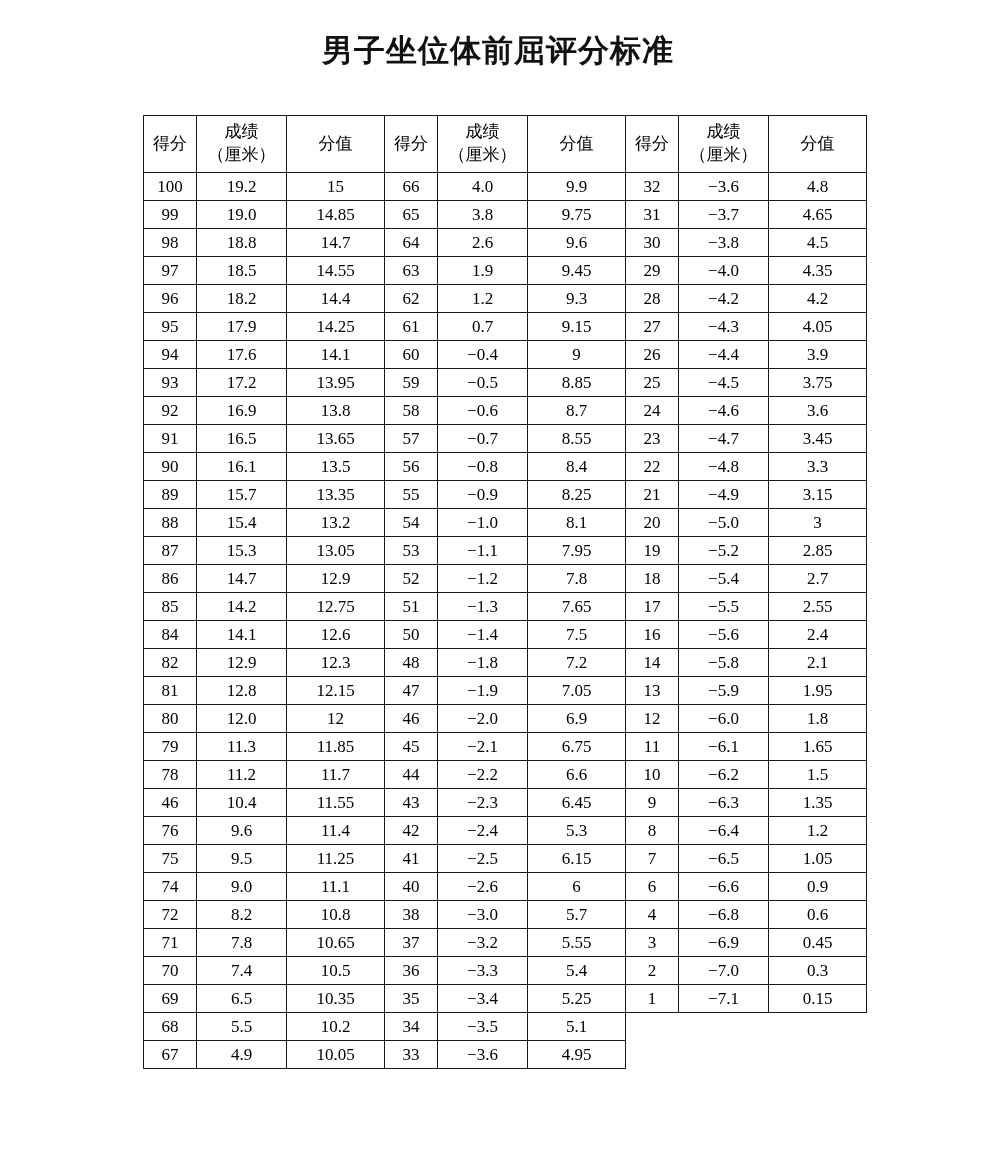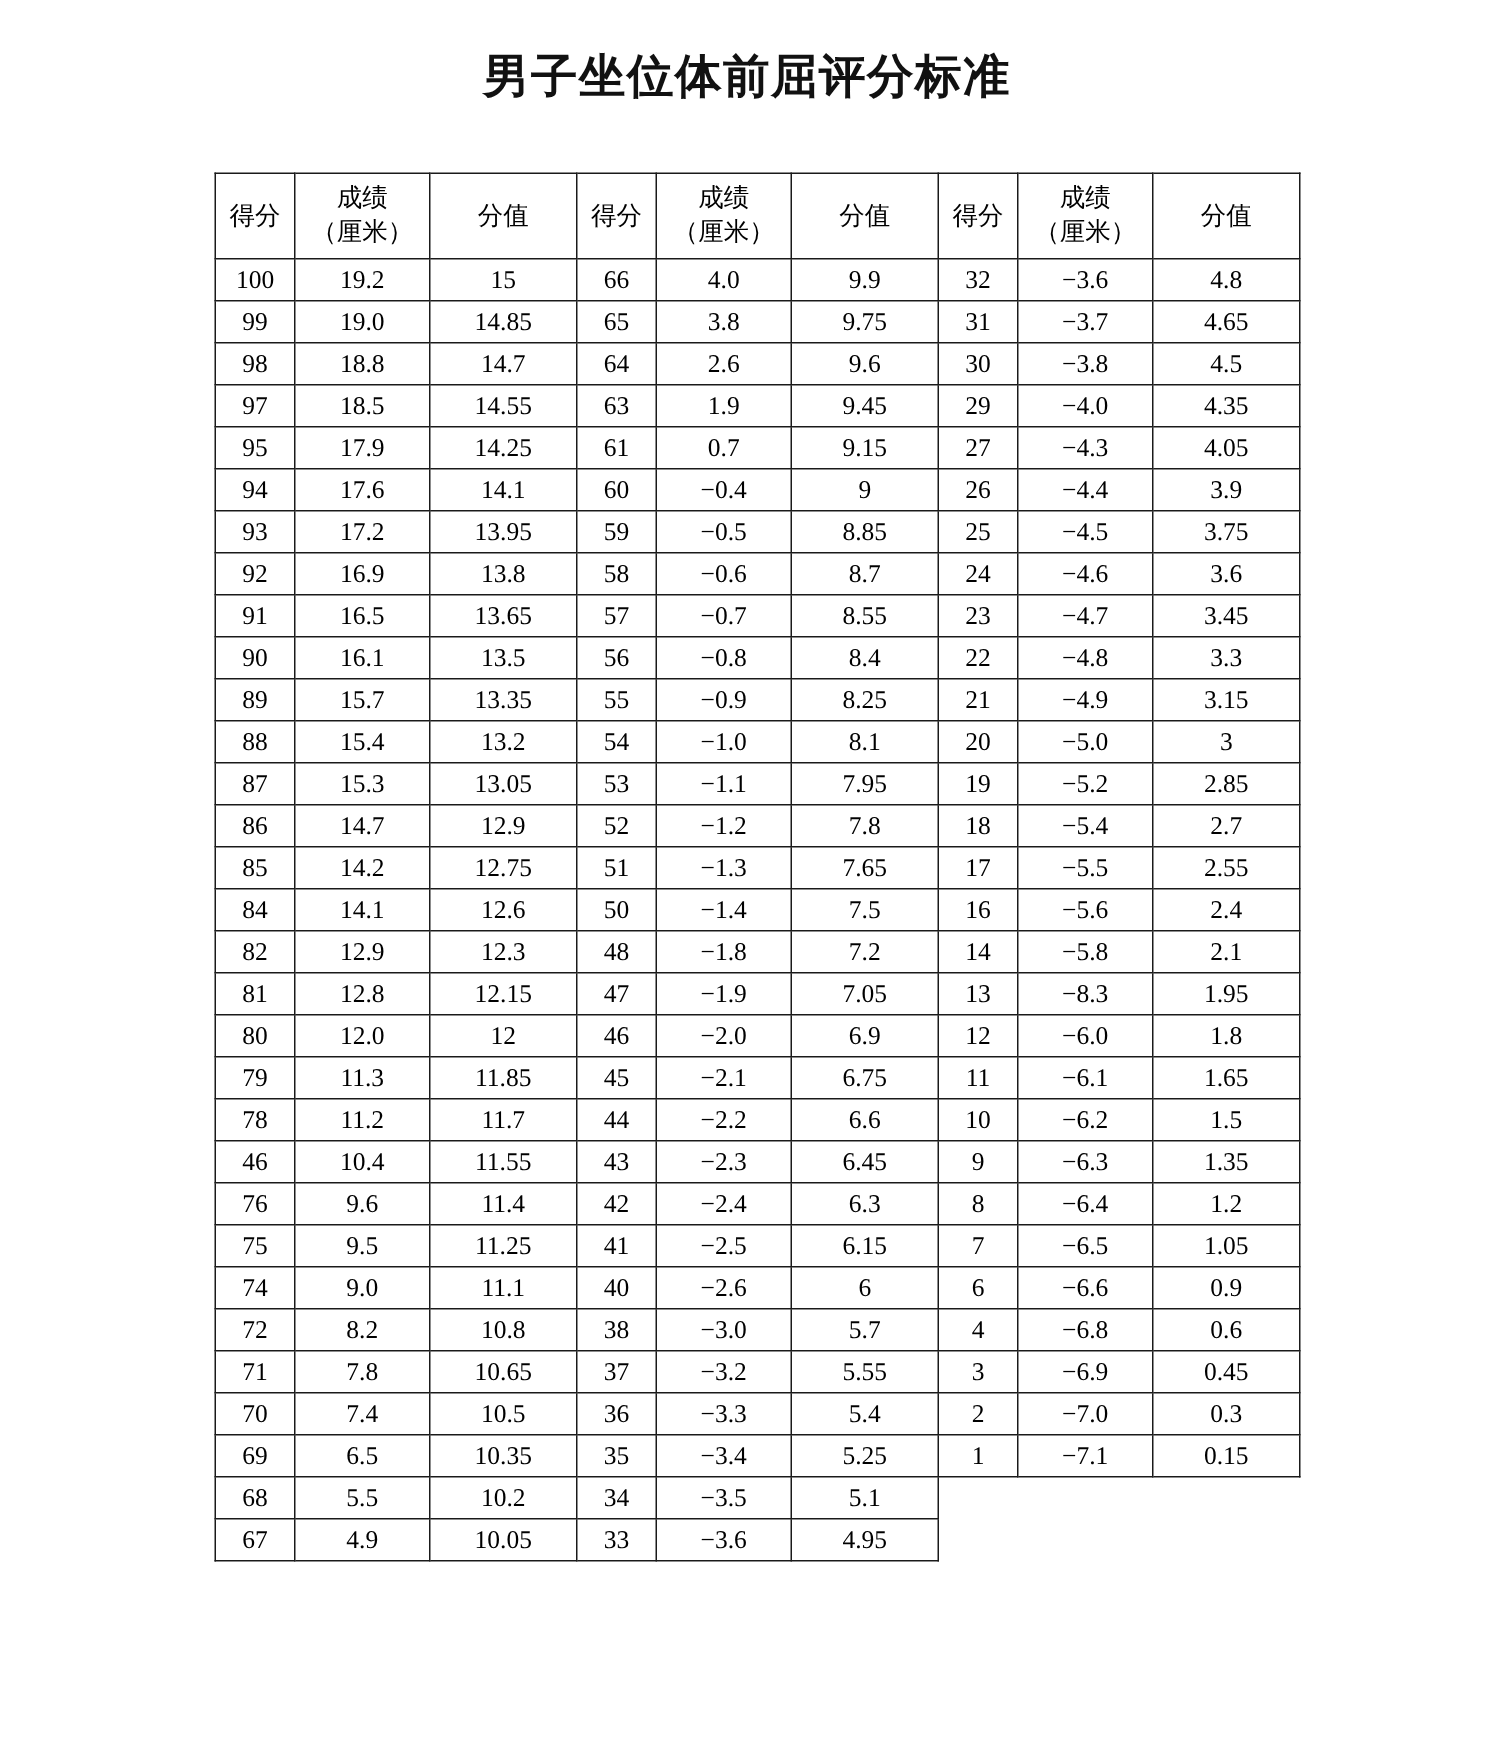--- a/index.html
+++ b/index.html
@@ -168,20 +168,31 @@
             <td class="num">18.5</td>
             <td class="num">14.55</td>
             <td class="num">63</td>
             <td class="num">1.9</td>
             <td class="num">9.45</td>
             <td class="num">29</td>
             <td class="num">−4.0</td>
             <td class="num">4.35</td>
           </tr>
           <tr>
+            <td class="num">96</td>
+            <td class="num">18.2</td>
+            <td class="num">14.4</td>
+            <td class="num">62</td>
+            <td class="num">1.2</td>
+            <td class="num">9.3</td>
+            <td class="num">28</td>
+            <td class="num">−4.2</td>
+            <td class="num">4.2</td>
+          </tr>
+          <tr>
             <td class="num">95</td>
             <td class="num">17.9</td>
             <td class="num">14.25</td>
             <td class="num">61</td>
             <td class="num">0.7</td>
             <td class="num">9.15</td>
             <td class="num">27</td>
             <td class="num">−4.3</td>
             <td class="num">4.05</td>
           </tr>
@@ -318,21 +329,21 @@
             <td class="num">2.1</td>
           </tr>
           <tr>
             <td class="num">81</td>
             <td class="num">12.8</td>
             <td class="num">12.15</td>
             <td class="num">47</td>
             <td class="num">−1.9</td>
             <td class="num">7.05</td>
             <td class="num">13</td>
-            <td class="num">−8.3</td>
+            <td class="num">−5.9</td>
             <td class="num">1.95</td>
           </tr>
           <tr>
             <td class="num">80</td>
             <td class="num">12.0</td>
             <td class="num">12</td>
             <td class="num">46</td>
             <td class="num">−2.0</td>
             <td class="num">6.9</td>
             <td class="num">12</td>
@@ -371,21 +382,21 @@
             <td class="num">9</td>
             <td class="num">−6.3</td>
             <td class="num">1.35</td>
           </tr>
           <tr>
             <td class="num">76</td>
             <td class="num">9.6</td>
             <td class="num">11.4</td>
             <td class="num">42</td>
             <td class="num">−2.4</td>
-            <td class="num">6.3</td>
+            <td class="num">5.3</td>
             <td class="num">8</td>
             <td class="num">−6.4</td>
             <td class="num">1.2</td>
           </tr>
           <tr>
             <td class="num">75</td>
             <td class="num">9.5</td>
             <td class="num">11.25</td>
             <td class="num">41</td>
             <td class="num">−2.5</td>

